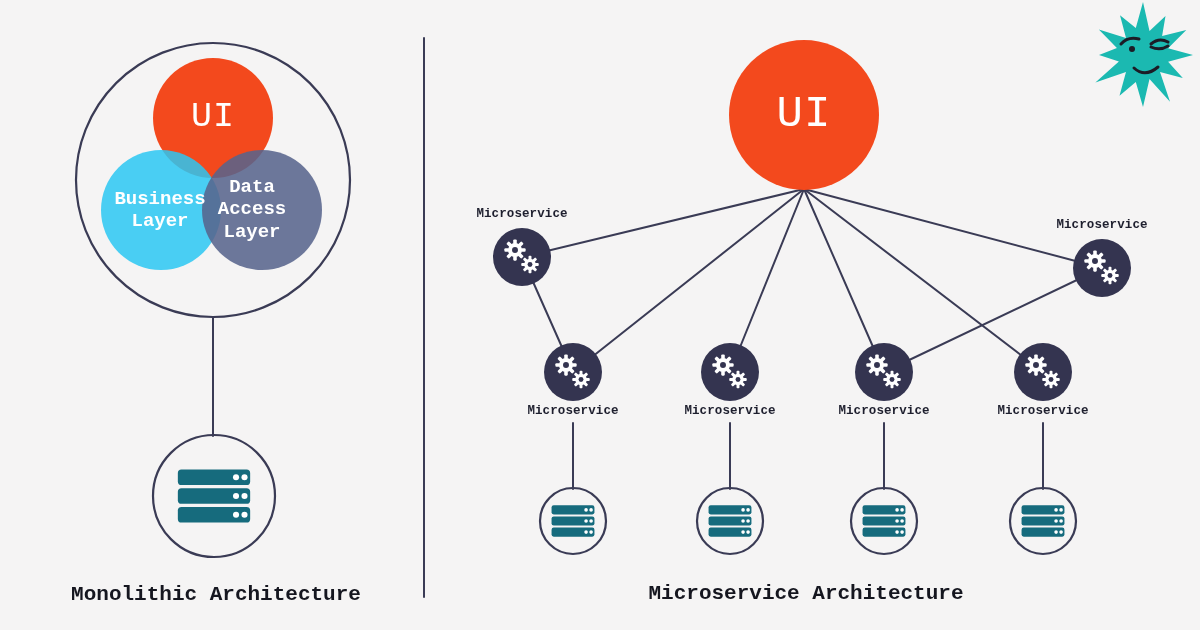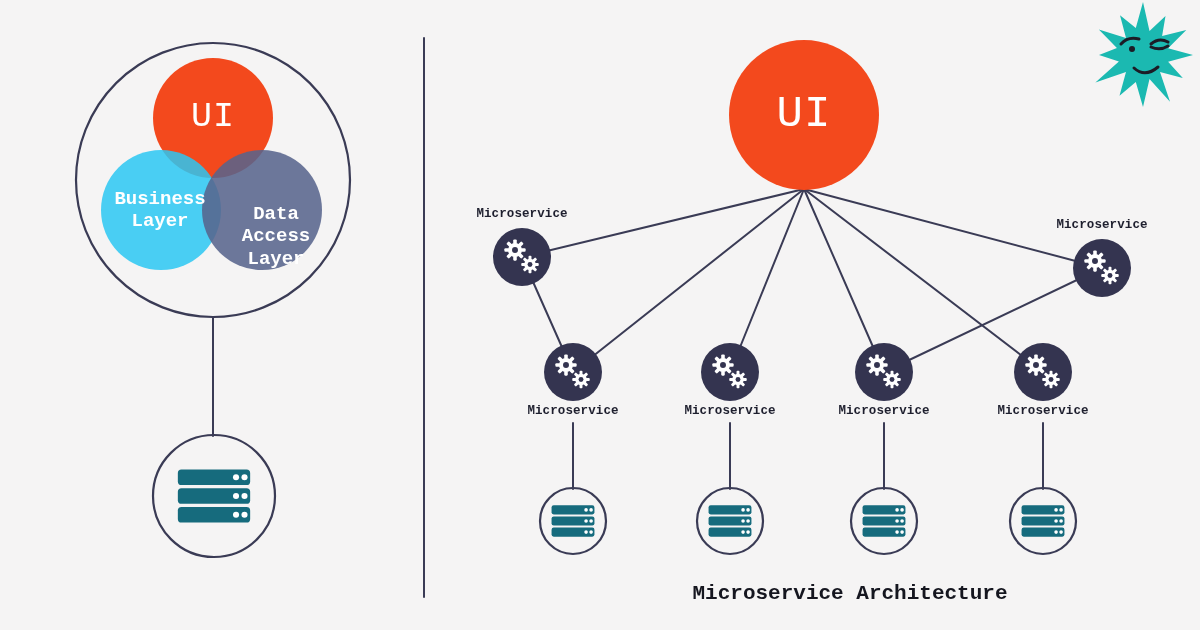--- a/index.html
+++ b/index.html
@@ -152,26 +152,27 @@
         <circle cx="1132" cy="49" r="3" fill="#1c1c26"></circle>
         <path class="face" d="M1151,44 Q1159,37 1168,42"></path>
         <path class="face" d="M1151,47 Q1160,51 1168,46"></path>
         <path class="face" d="M1134,68 Q1145,78 1158,67"></path>
       </g>
     </g>
   </svg>
 
   <div class="lbl ui-text ui-left" style="left:213px;top:117px;">UI</div>
   <div class="lbl venn-text" style="left:160px;top:210px;width:110px;">Business Layer</div>
-  <div class="lbl venn-text" style="left:276px;top:210px;width:100px;margin-top:27px;">Data Access Layer</div>
+  <div class="lbl venn-text" style="left:252px;top:210px;width:100px;">Data Access Layer</div>
 
   <div class="lbl ui-text ui-right" style="left:804px;top:114px;">UI</div>
 
   <div class="lbl ms-label" style="left:522px;top:214px;">Microservice</div>
   <div class="lbl ms-label" style="left:1102px;top:225px;">Microservice</div>
   <div class="lbl ms-label" style="left:573px;top:411px;">Microservice</div>
   <div class="lbl ms-label" style="left:730px;top:411px;">Microservice</div>
   <div class="lbl ms-label" style="left:884px;top:411px;">Microservice</div>
   <div class="lbl ms-label" style="left:1043px;top:411px;">Microservice</div>
 
-  <div class="lbl title" style="left:806px;top:593px;margin-left:44px;">Microservice Architecture</div>
+  <div class="lbl title" style="left:216px;top:594px;">Monolithic Architecture</div>
+  <div class="lbl title" style="left:806px;top:593px;">Microservice Architecture</div>
 
 </div>
 
 </body></html>

